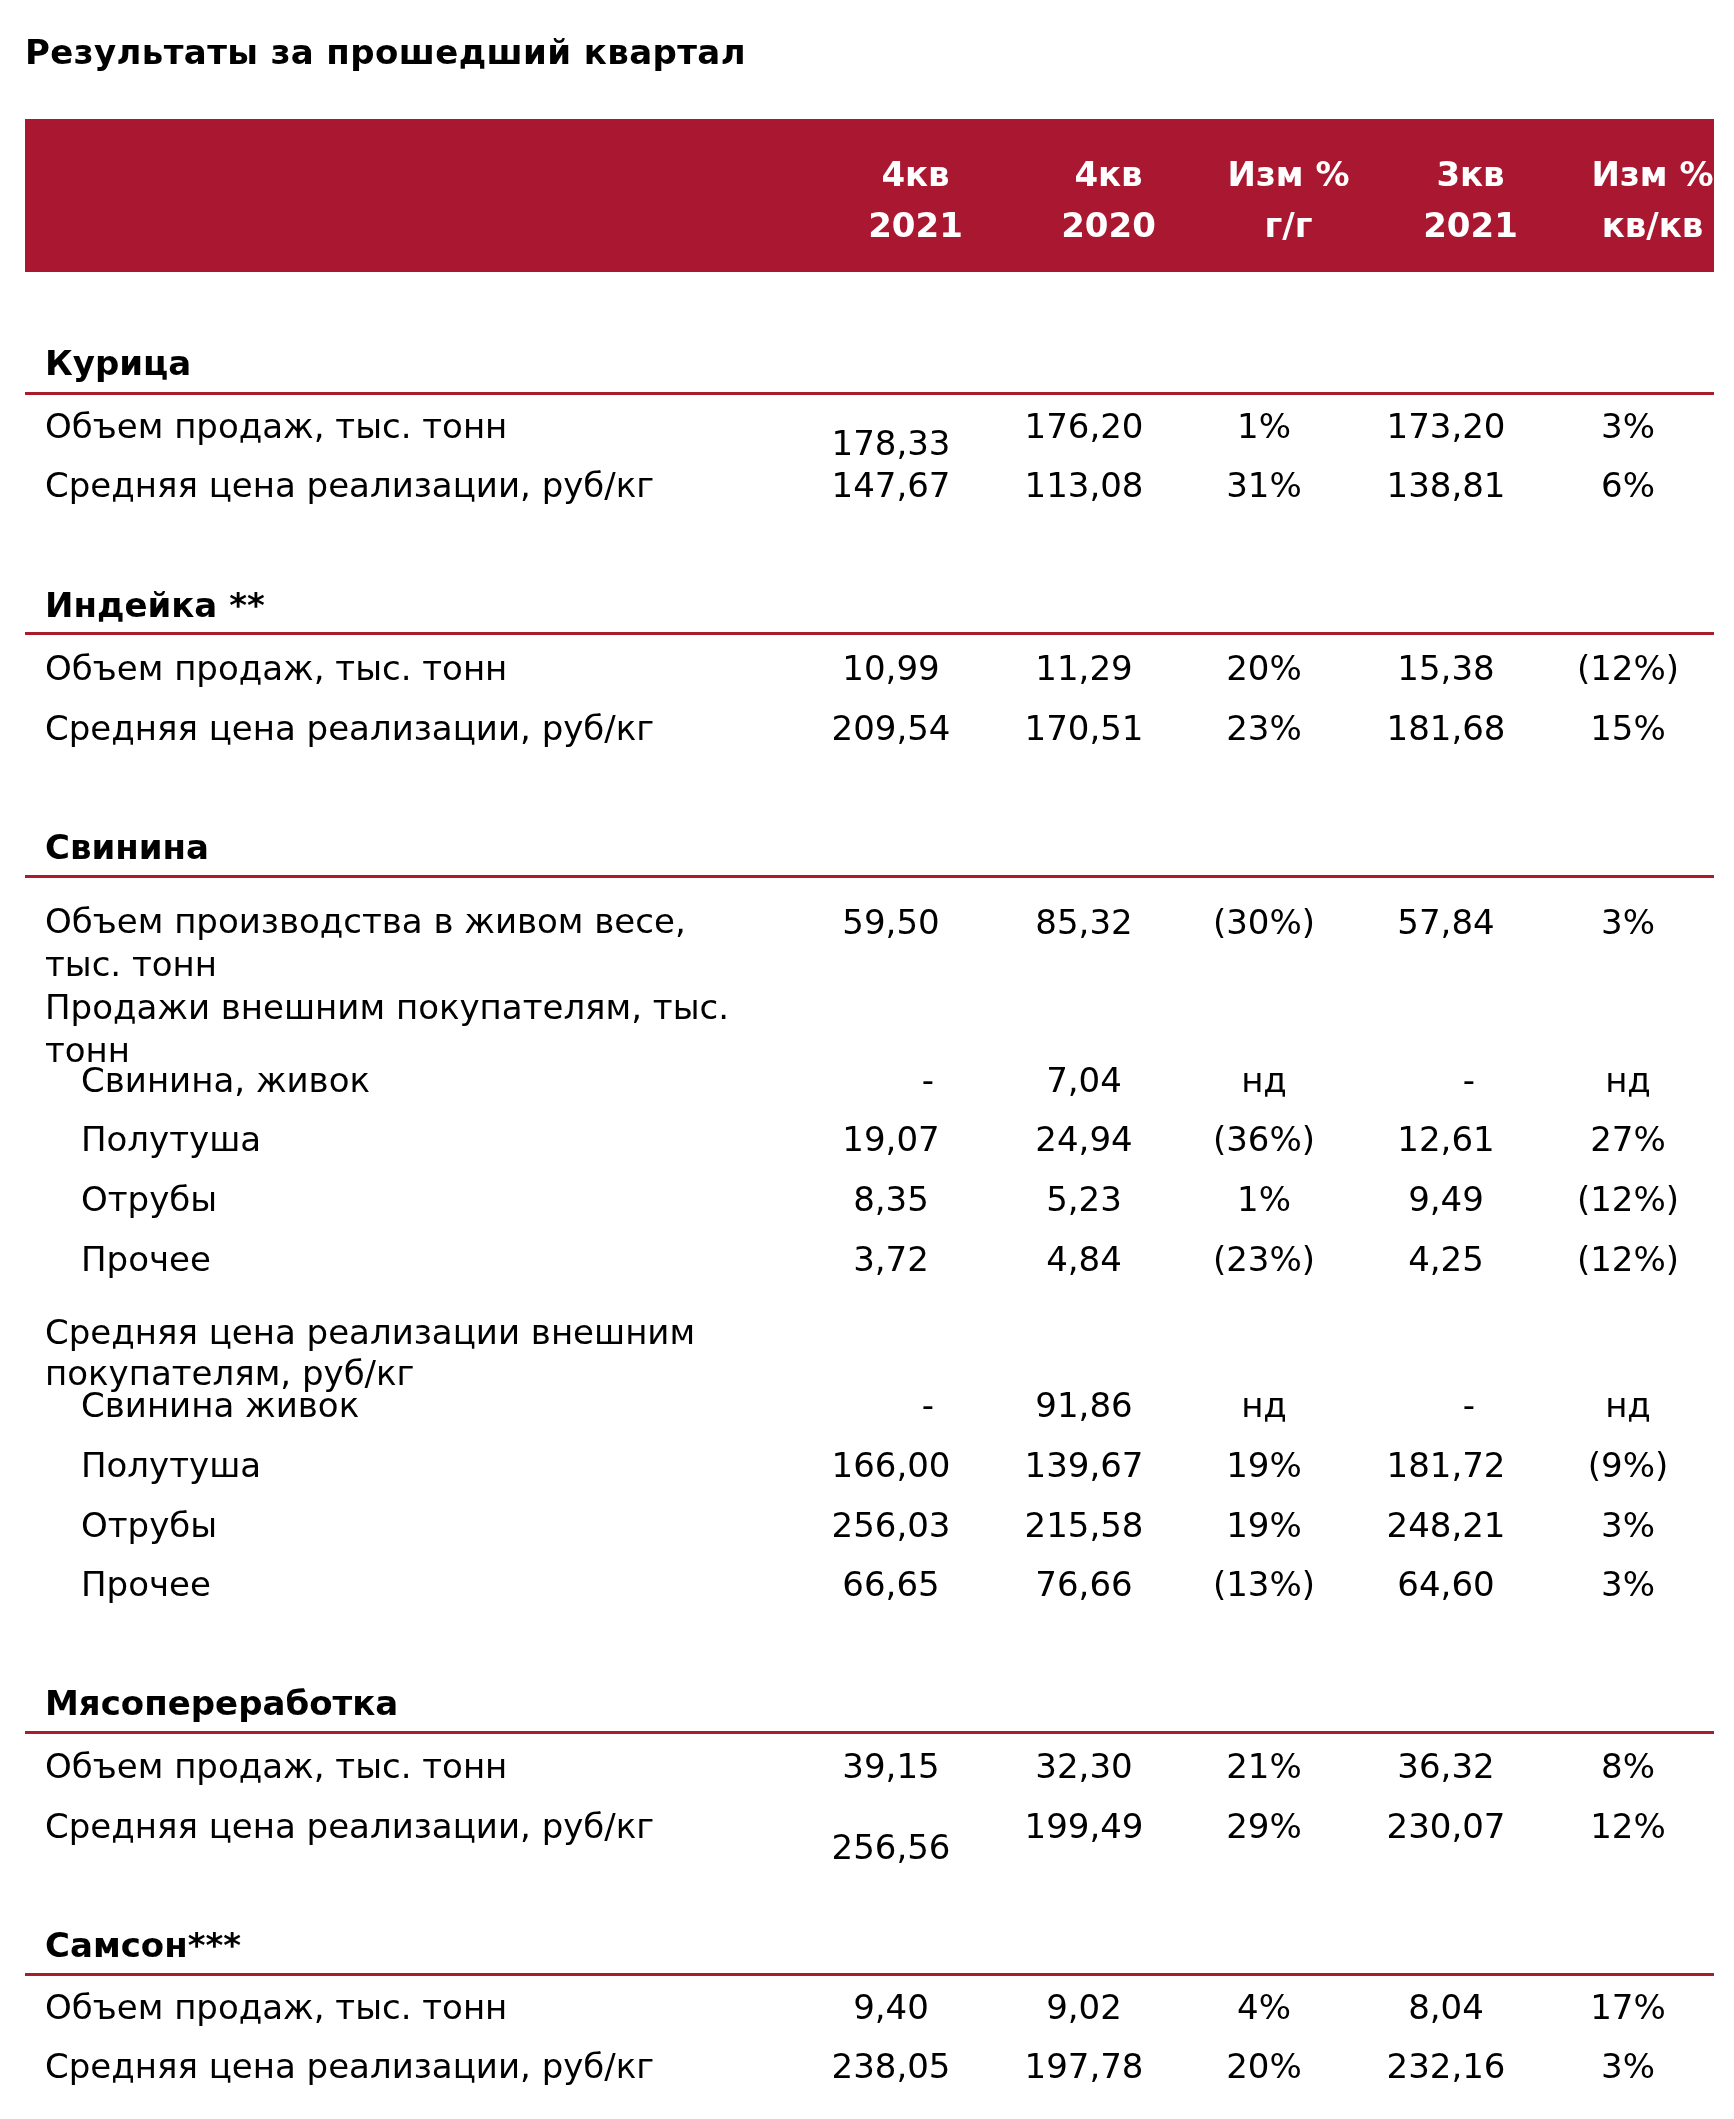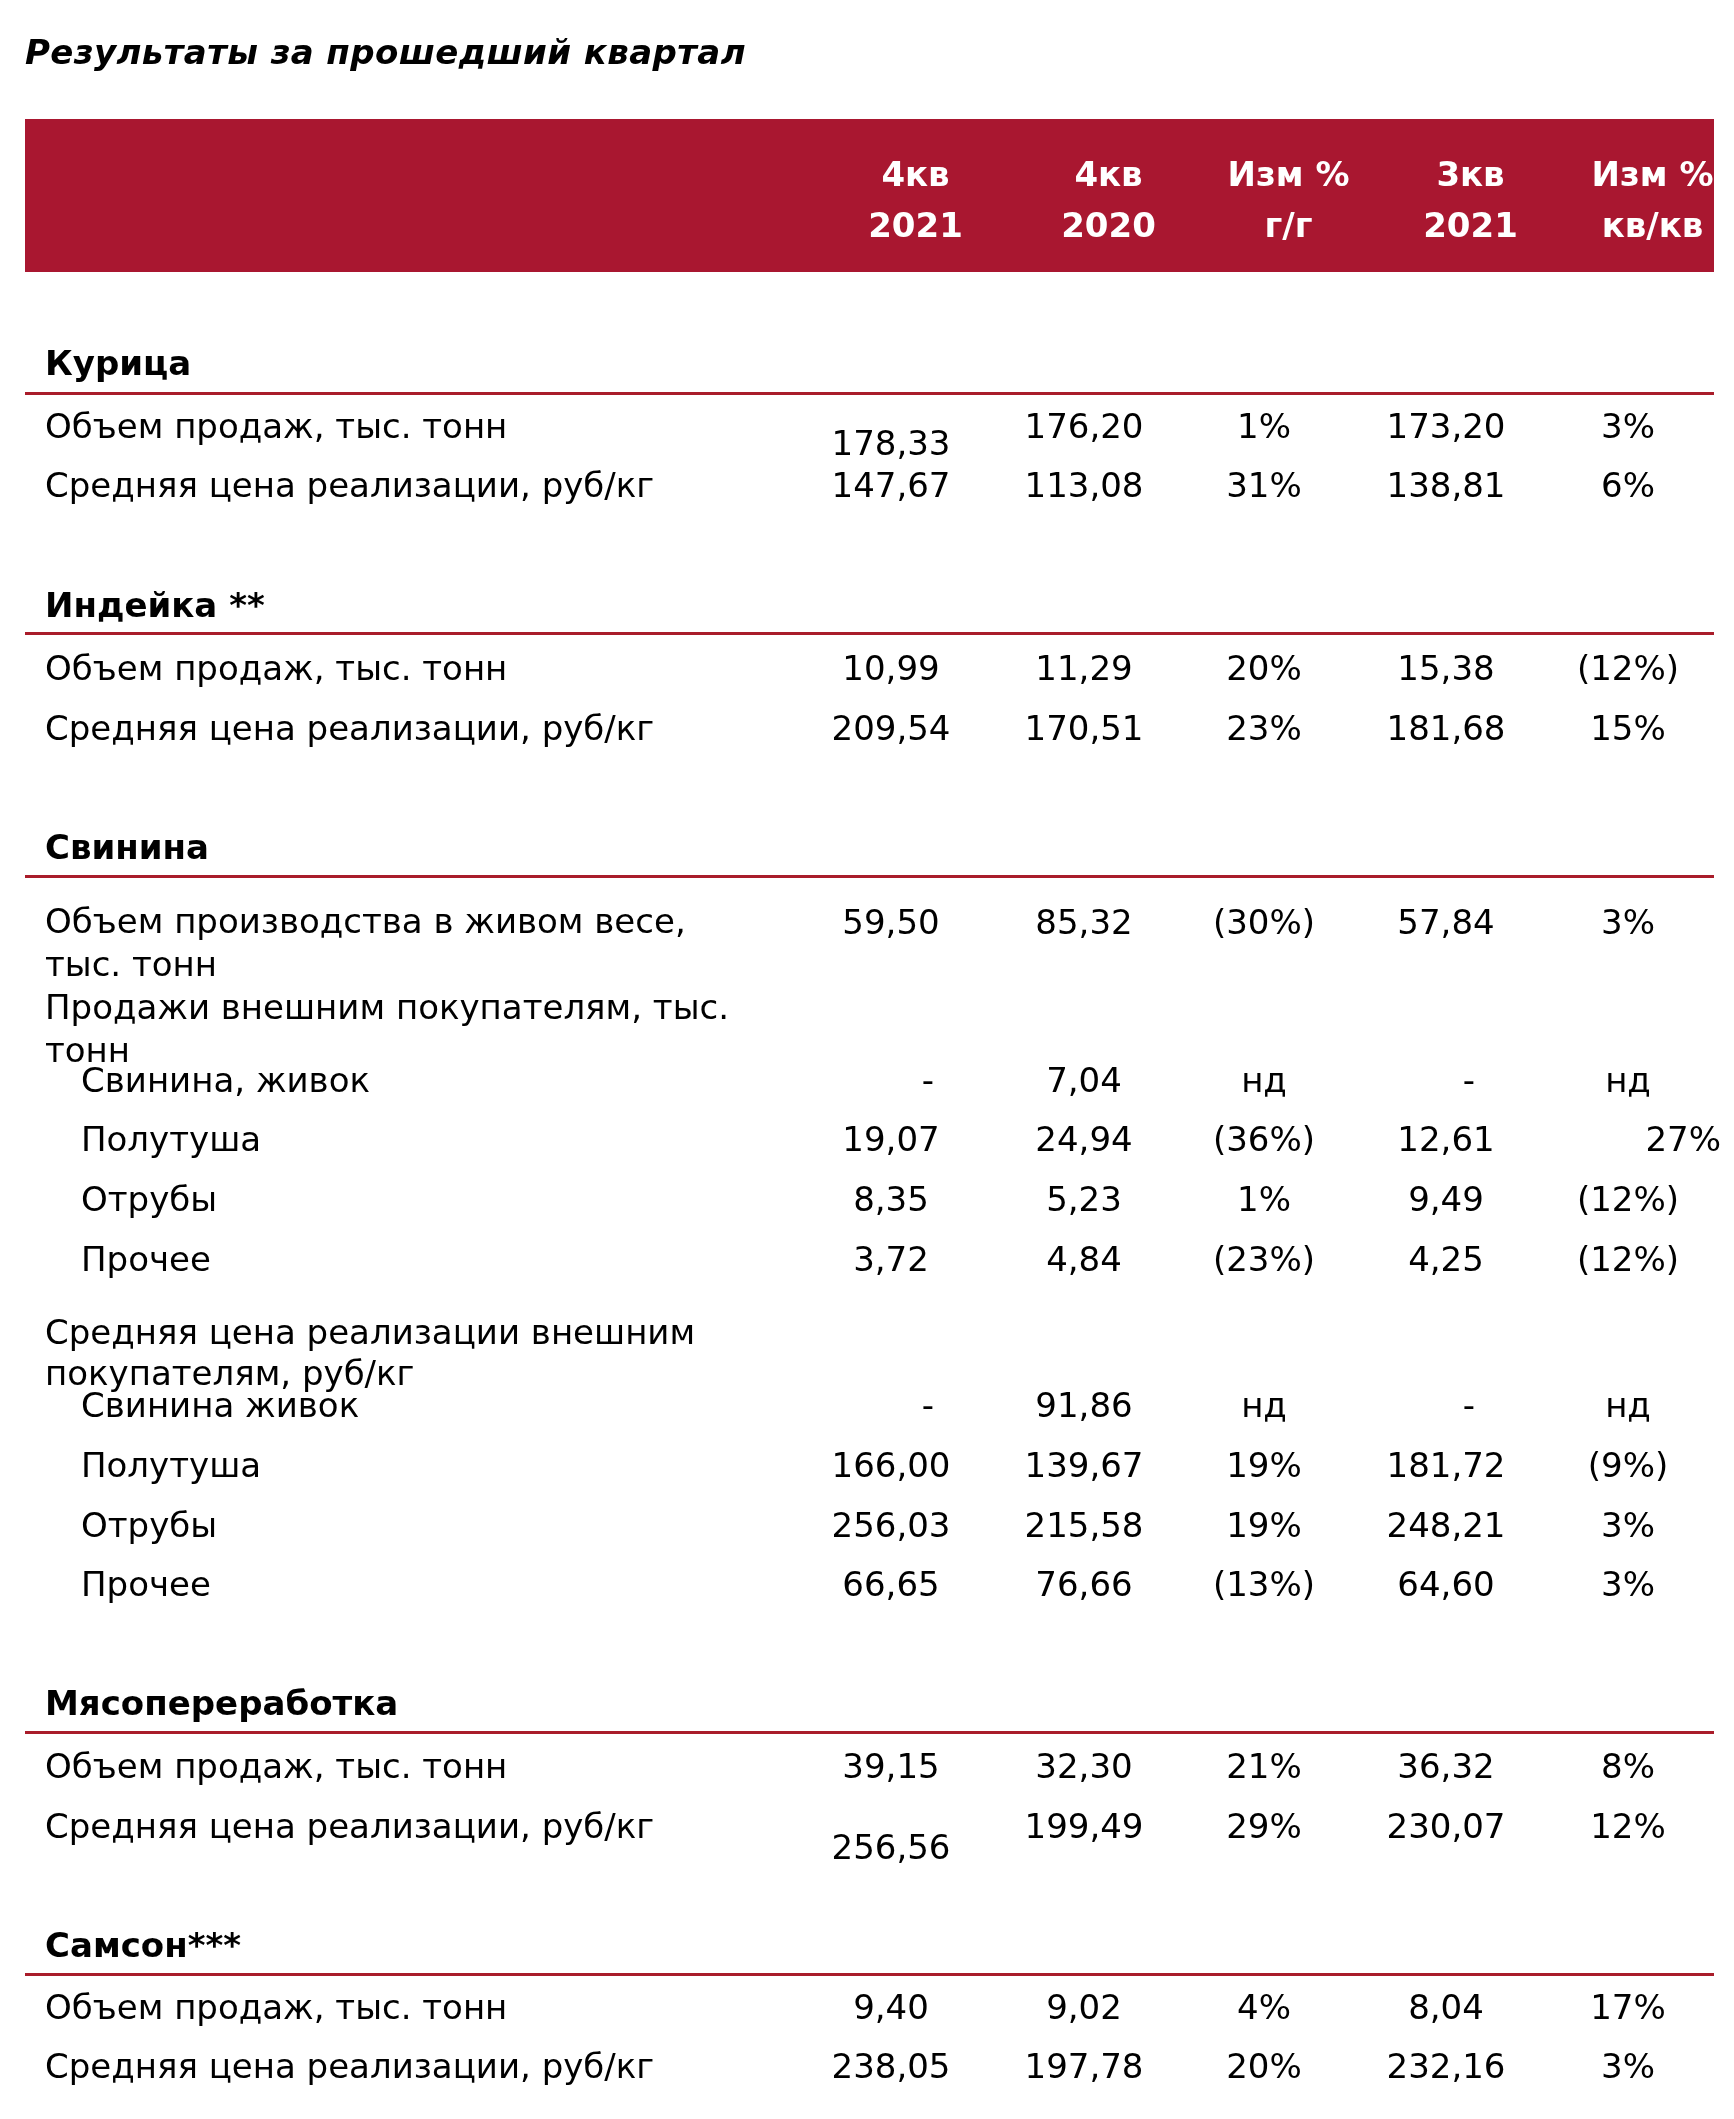--- a/index.html
+++ b/index.html
@@ -1,18 +1,18 @@
 <!DOCTYPE html>
 <html style="font-size:13.5px"><head>
 <meta charset="utf-8">
 <style>
   html, body { margin:0; padding:0; background:#ffffff; }
   body { width:1735px; height:2119px; position:relative; overflow:hidden;
          font-family:"DejaVu Sans", sans-serif; color:#000; }
-  .title { position:absolute; left:25px; top:32px; font-size:34px; font-weight:bold; letter-spacing:0.4px;font-style:italic; }
+  .title { position:absolute; left:25px; top:32px; font-size:34px; font-weight:bold; letter-spacing:0.4px; }
   .hdr { position:absolute; left:24.5px; top:119px; width:1689px; height:153px; background:#a91730; }
   .hcol { position:absolute; top:30px; width:186px; margin-left:-93px; text-align:center;
           color:#fff; font-weight:bold; font-size:34px; line-height:51px; }
   .sec { position:absolute; left:45px; font-size:34px; font-weight:bold; line-height:42px; }
   .div { position:absolute; left:24.5px; width:1689px; height:2.5px; background:#a91c2a; }
   .lbl { position:absolute; left:45px; font-size:34px; line-height:42px; white-space:nowrap; }
   .lbl.ind { left:81px; }
   .lbl2 { position:absolute; left:45px; font-size:34px; line-height:42px; white-space:nowrap;margin-top:20px; }
   .v { position:absolute; width:186px; margin-left:-93px; text-align:center; font-size:34px; line-height:42px; }
   .c1 { left:891px; } .c2 { left:1084px; } .c3 { left:1264px; } .c4 { left:1446px; } .c5 { left:1628px; }
@@ -122,21 +122,21 @@
 <div class="v dash1" style="top: 1059px;">-</div>
 <div class="v c2" style="top: 1059px;">7,04</div>
 <div class="v c3" style="top: 1059px;">нд</div>
 <div class="v dash4" style="top: 1059px;">-</div>
 <div class="v c5" style="top: 1059px;">нд</div>
 <div class="lbl ind" style="top: 1118px;">Полутуша</div>
 <div class="v c1" style="top: 1118px;">19,07</div>
 <div class="v c2" style="top: 1118px;">24,94</div>
 <div class="v c3" style="top: 1118px;">(36%)</div>
 <div class="v c4" style="top: 1118px;">12,61</div>
-<div class="v c5" style="top: 1118px; text-align: right;">27%</div>
+<div class="v c5" style="top: 1118px;">27%</div>
 <div class="lbl ind" style="top: 1178px;">Отрубы</div>
 <div class="v c1" style="top: 1178px;">8,35</div>
 <div class="v c2" style="top: 1178px;">5,23</div>
 <div class="v c3" style="top: 1178px;">1%</div>
 <div class="v c4" style="top: 1178px;">9,49</div>
 <div class="v c5" style="top: 1178px;">(12%)</div>
 <div class="lbl ind" style="top: 1238px;">Прочее</div>
 <div class="v c1" style="top: 1238px;">3,72</div>
 <div class="v c2" style="top: 1238px;">4,84</div>
 <div class="v c3" style="top: 1238px;">(23%)</div>

